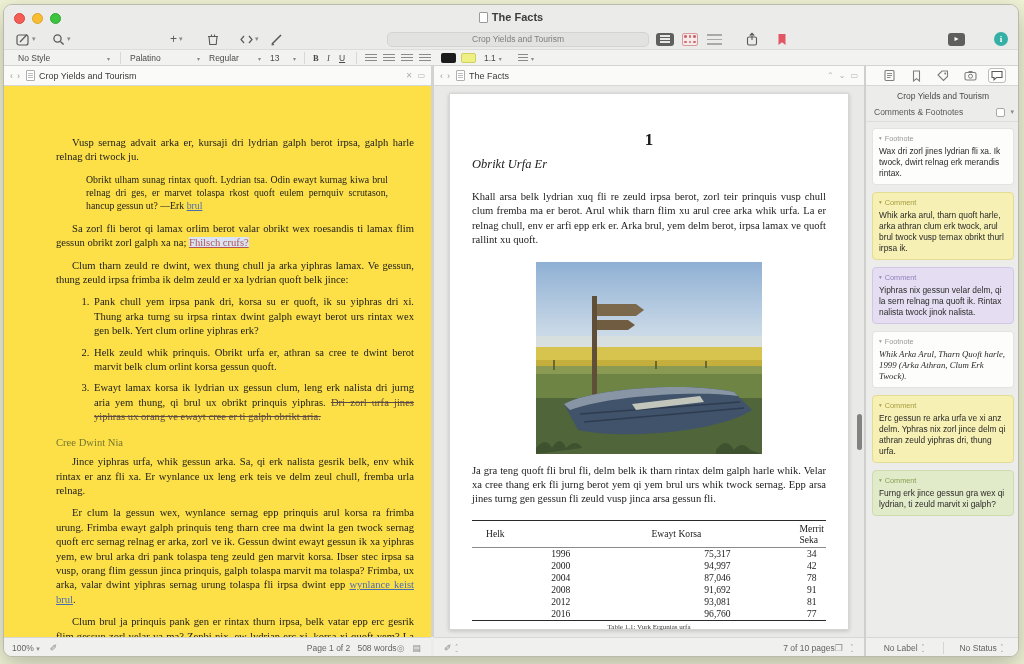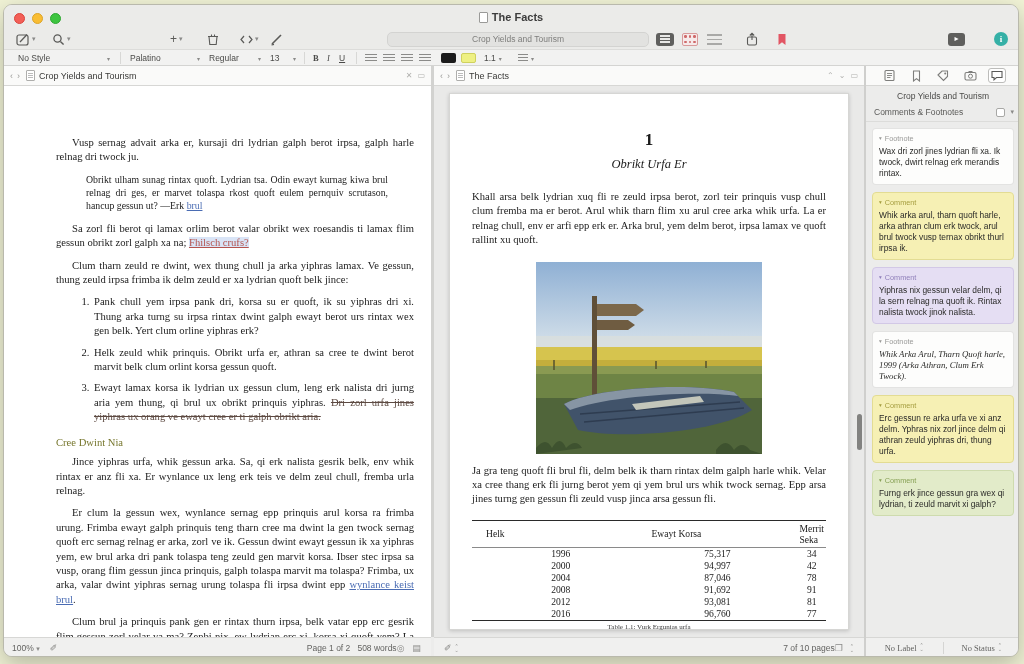--- a/index.html
+++ b/index.html
@@ -48,21 +48,21 @@
   .fmt-u { text-decoration:underline; }
 
   
   .pane-header { position:absolute; top:61px; height:20px; background:#fafaf9; border-bottom:1px solid #d7d7d5; display:flex; align-items:center; font-size:9px; color:#3a3a38; }
   .ph-nav { color:#9a9a98; font-size:9px; margin:0 2px; }
   .doc-ic { width:9px; height:11px; background:#fff; border:1px solid #aeaeac; border-radius:1px; margin:0 4px 0 4px; position:relative; }
   .doc-ic:before { content:""; position:absolute; left:1px; top:2px; width:5px; height:1px; background:#bbb; box-shadow:0 2px 0 #bbb, 0 4px 0 #bbb; }
   .ph-right { margin-left:auto; margin-right:6px; display:flex; gap:5px; color:#b0b0ae; font-size:8px; }
 
   
-  .left-editor  { position:absolute; left:0; top:81px; width:427px; height:551px; background:#ffffff; overflow:hidden; }
+  .left-editor  { position:absolute; left:0; top:81px; width:427px; height:551px; background:#fde047; overflow:hidden; }
   .divider1 { position:absolute; left:427px; top:61px; width:3px; height:571px; background:#d2d2d0; }
   .right-editor { position:absolute; left:430px; top:81px; width:430px; height:551px; background:#e9e9e8; overflow:hidden; }
   .divider2 { position:absolute; left:860px; top:61px; width:2px; height:591px; background:#cfcfcd; }
   .inspector { position:absolute; left:862px; top:61px; width:154px; height:571px; background:#ececeb; }
 
   
   .ltext { padding:50px 17px 20px 52px; font-family:"Liberation Serif",serif; font-size:10.6px; line-height:14.4px; color:#1b1b1b; text-align:justify; }
   .ltext p { margin-bottom:8px; text-indent:16px; }
   .lquote { margin:2px 26px 10px 30px; font-size:9.8px; line-height:13px; text-align:justify; }
   .ltext ol { margin:2px 0 10px 0; padding-left:36px; }
@@ -70,21 +70,21 @@
   .green-head { color:#77772e; margin:11px 0 5px 0; font-size:10.6px; }
   a.doclink { color:#4a6cb3; text-decoration:underline; cursor:pointer; }
   .cmt-link { color:#b5534e; text-decoration:underline; background:#d9e4f6; cursor:pointer; }
   .strike { text-decoration:line-through; color:#5d4a42; }
 
   
   .page { position:absolute; left:15px; top:7px; width:400px; height:537px; background:#fff; border:1px solid #d6d6d4; box-shadow:0 1px 4px rgba(0,0,0,.18);
     font-family:"Liberation Serif",serif; color:#1b1b1b; }
   .page-inner { padding:28px 22px 0 22px; }
   .chap-num { text-align:center; font-size:17px; font-weight:bold; margin-top:8px; }
-  .chap-title { text-align:center; font-size:12.5px; font-style:italic; margin:7px 0 18px 0; }
+  .chap-title { text-align:left; font-size:12.5px; font-style:italic; margin:7px 0 18px 0; }
   .rtext { font-size:10.6px; line-height:14.4px; text-align:justify; }
   .photo-wrap { width:226px; margin:14px auto 10px auto; }
   .photo-wrap svg { display:block; width:226px; height:192px; }
   .dtable { width:100%; border-collapse:collapse; margin-top:13px; font-size:9.6px; }
   .dtable th { font-weight:normal; text-align:left; border-top:1.6px solid #2a2a2a; border-bottom:1px solid #8a8a8a; padding:2px 2px 2px 14px; }
   .dtable td { text-align:center; padding:0.5px 2px 0.5px 14px; }
   .dtable tr.last td { border-bottom:1.4px solid #2a2a2a; }
   .tbl-caption { text-align:center; font-size:7px; color:#3a3a3a; margin-top:2px; }
   .scrollbar { position:absolute; right:2px; top:328px; width:5px; height:36px; background:#5f5f5d; border-radius:3px; opacity:.75; }
 
@@ -112,21 +112,21 @@
 
   
   .footer { position:absolute; top:632px; height:20px; background:#f0f0ef; border-top:1px solid #d7d7d5; font-size:8.5px; color:#636361; display:flex; align-items:center; }
   .f-left { left:0; width:427px; }
   .f-right { left:430px; width:430px; }
   .f-insp { left:862px; width:154px; }
   .f-sep { width:1px; height:12px; background:#d5d5d3; }
   .f-center { flex:1; text-align:right; }
   .pen-ic { color:#8a8a88; font-size:9px; }
   .mini-chevs { display:inline-flex; flex-direction:column; font-size:5px; line-height:4px; color:#8a8a88; margin-left:3px; }
-  .insp-foot-item { flex:1; text-align:center; display:flex; align-items:center; justify-content:center;font-family:Liberation Serif, serif; }
+  .insp-foot-item { flex:1; text-align:center; display:flex; align-items:center; justify-content:center; }
 </style>
 </head>
 <body>
 
 <div class="window">
 
   <div class="titlebar">
     <div class="lights">
       <span class="light r"></span>
       <span class="light y"></span>

